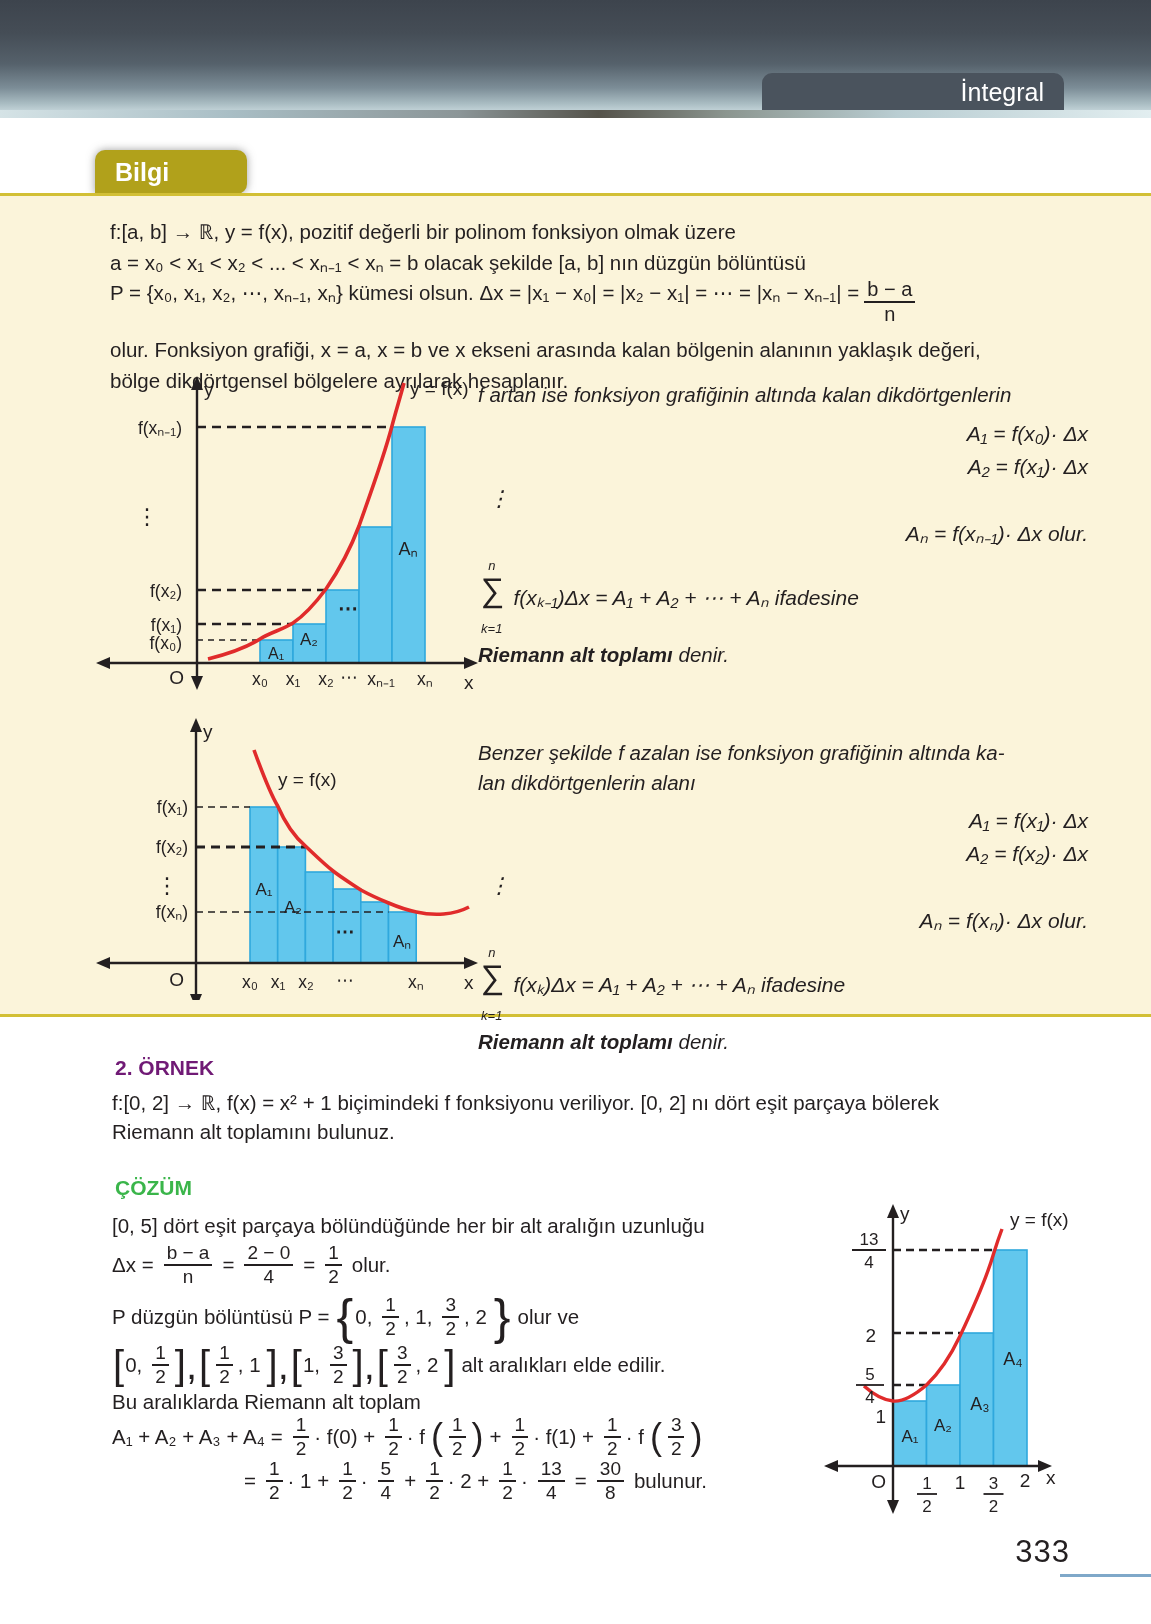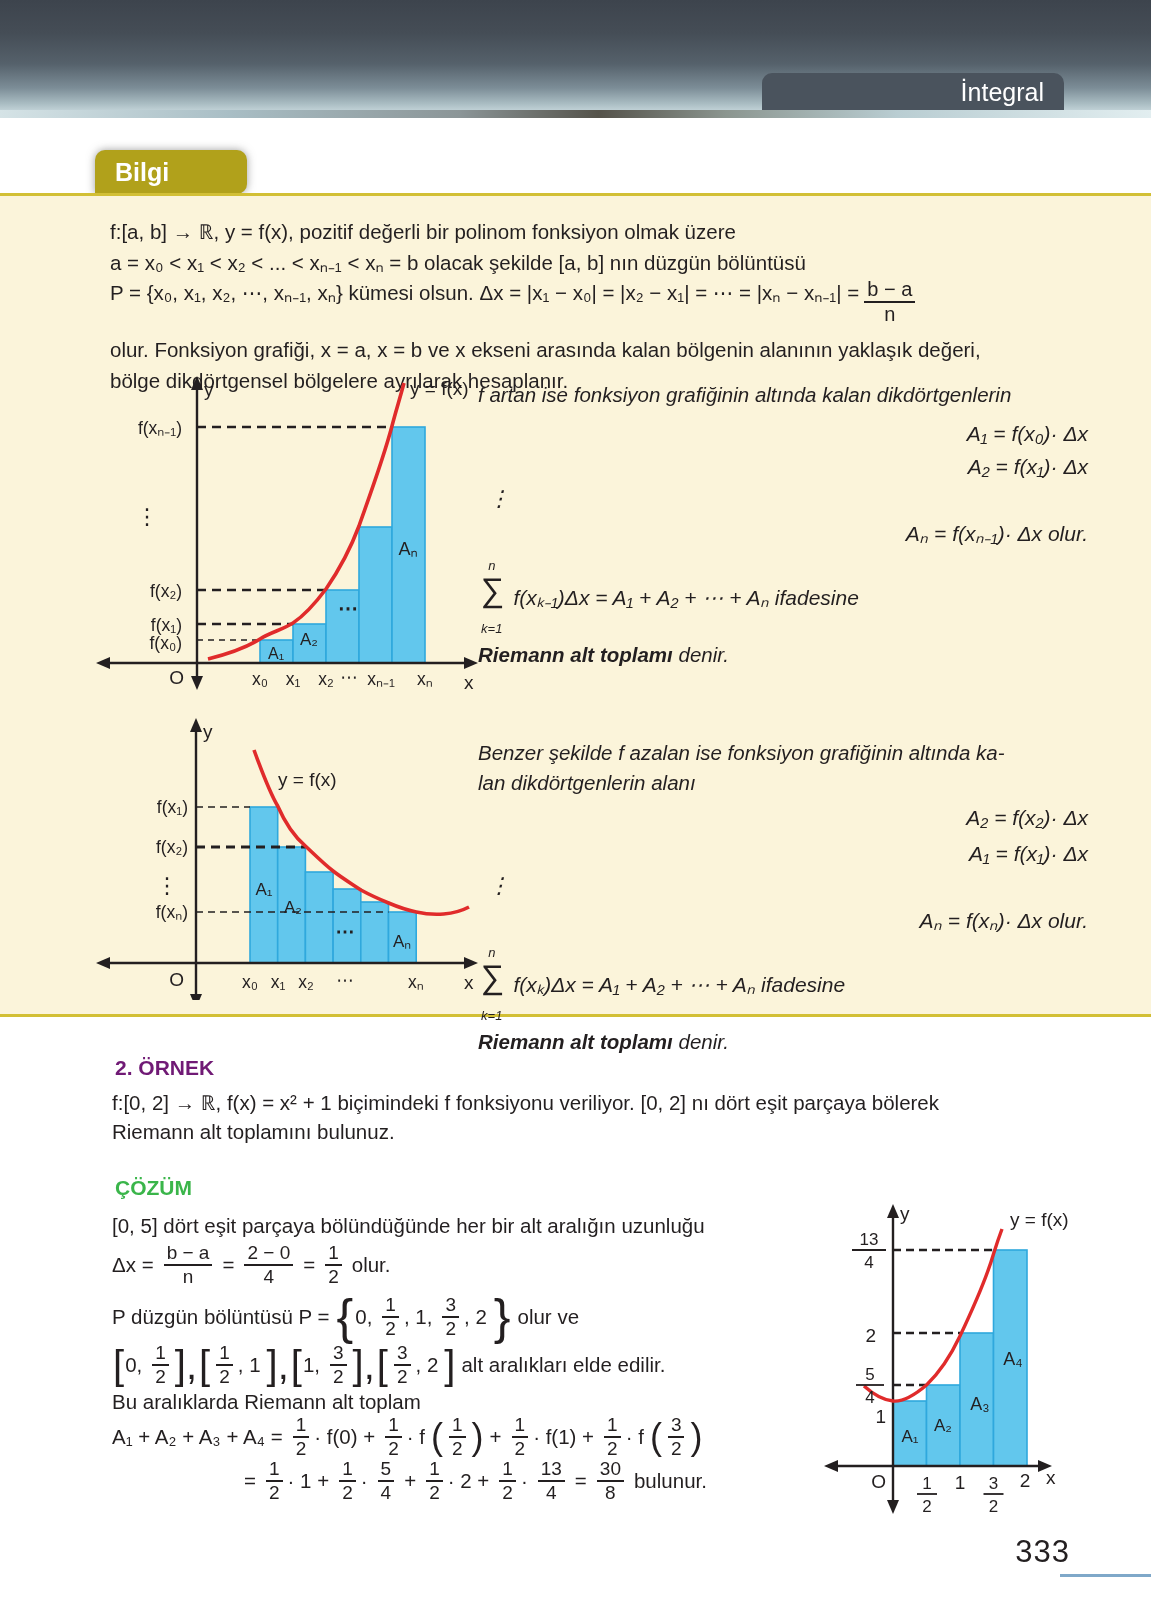--- a/index.html
+++ b/index.html
@@ -201,22 +201,22 @@
       <text x="324" y="288" font-size="17.5" text-anchor="middle">xₙ</text>
       <text x="172" y="195" font-size="17" text-anchor="middle">A₁</text>
       <text x="201" y="213" font-size="17" text-anchor="middle">A₂</text>
       <text x="253" y="238" font-size="19" font-weight="bold" text-anchor="middle">⋯</text>
       <text x="310" y="247" font-size="17" text-anchor="middle">Aₙ</text>
     </svg>
 
     <div class="sideblock sb2">
       <p>Benzer şekilde f azalan ise fonksiyon grafiğinin altında ka-</p>
       <p>lan dikdörtgenlerin alanı</p>
+      <div class="beq" style="margin-top:12px">A₁ = f(x₁)· Δx</div>
       <div class="beq">A₂ = f(x₂)· Δx</div>
-      <div class="beq" style="margin-top:12px">A₁ = f(x₁)· Δx</div>
       <div class="bvd">⋮</div>
       <div class="beq">Aₙ = f(xₙ)· Δx olur.</div>
       <div class="sumline">
         <span class="sumstack">
           <span class="s-top">n</span>
           <span class="s-sig">∑</span>
           <span class="s-bot">k=1</span>
         </span>
         <span class="sum-rhs">f(xₖ)Δx = A₁ + A₂ + ⋯ + Aₙ ifadesine</span>
       </div>

